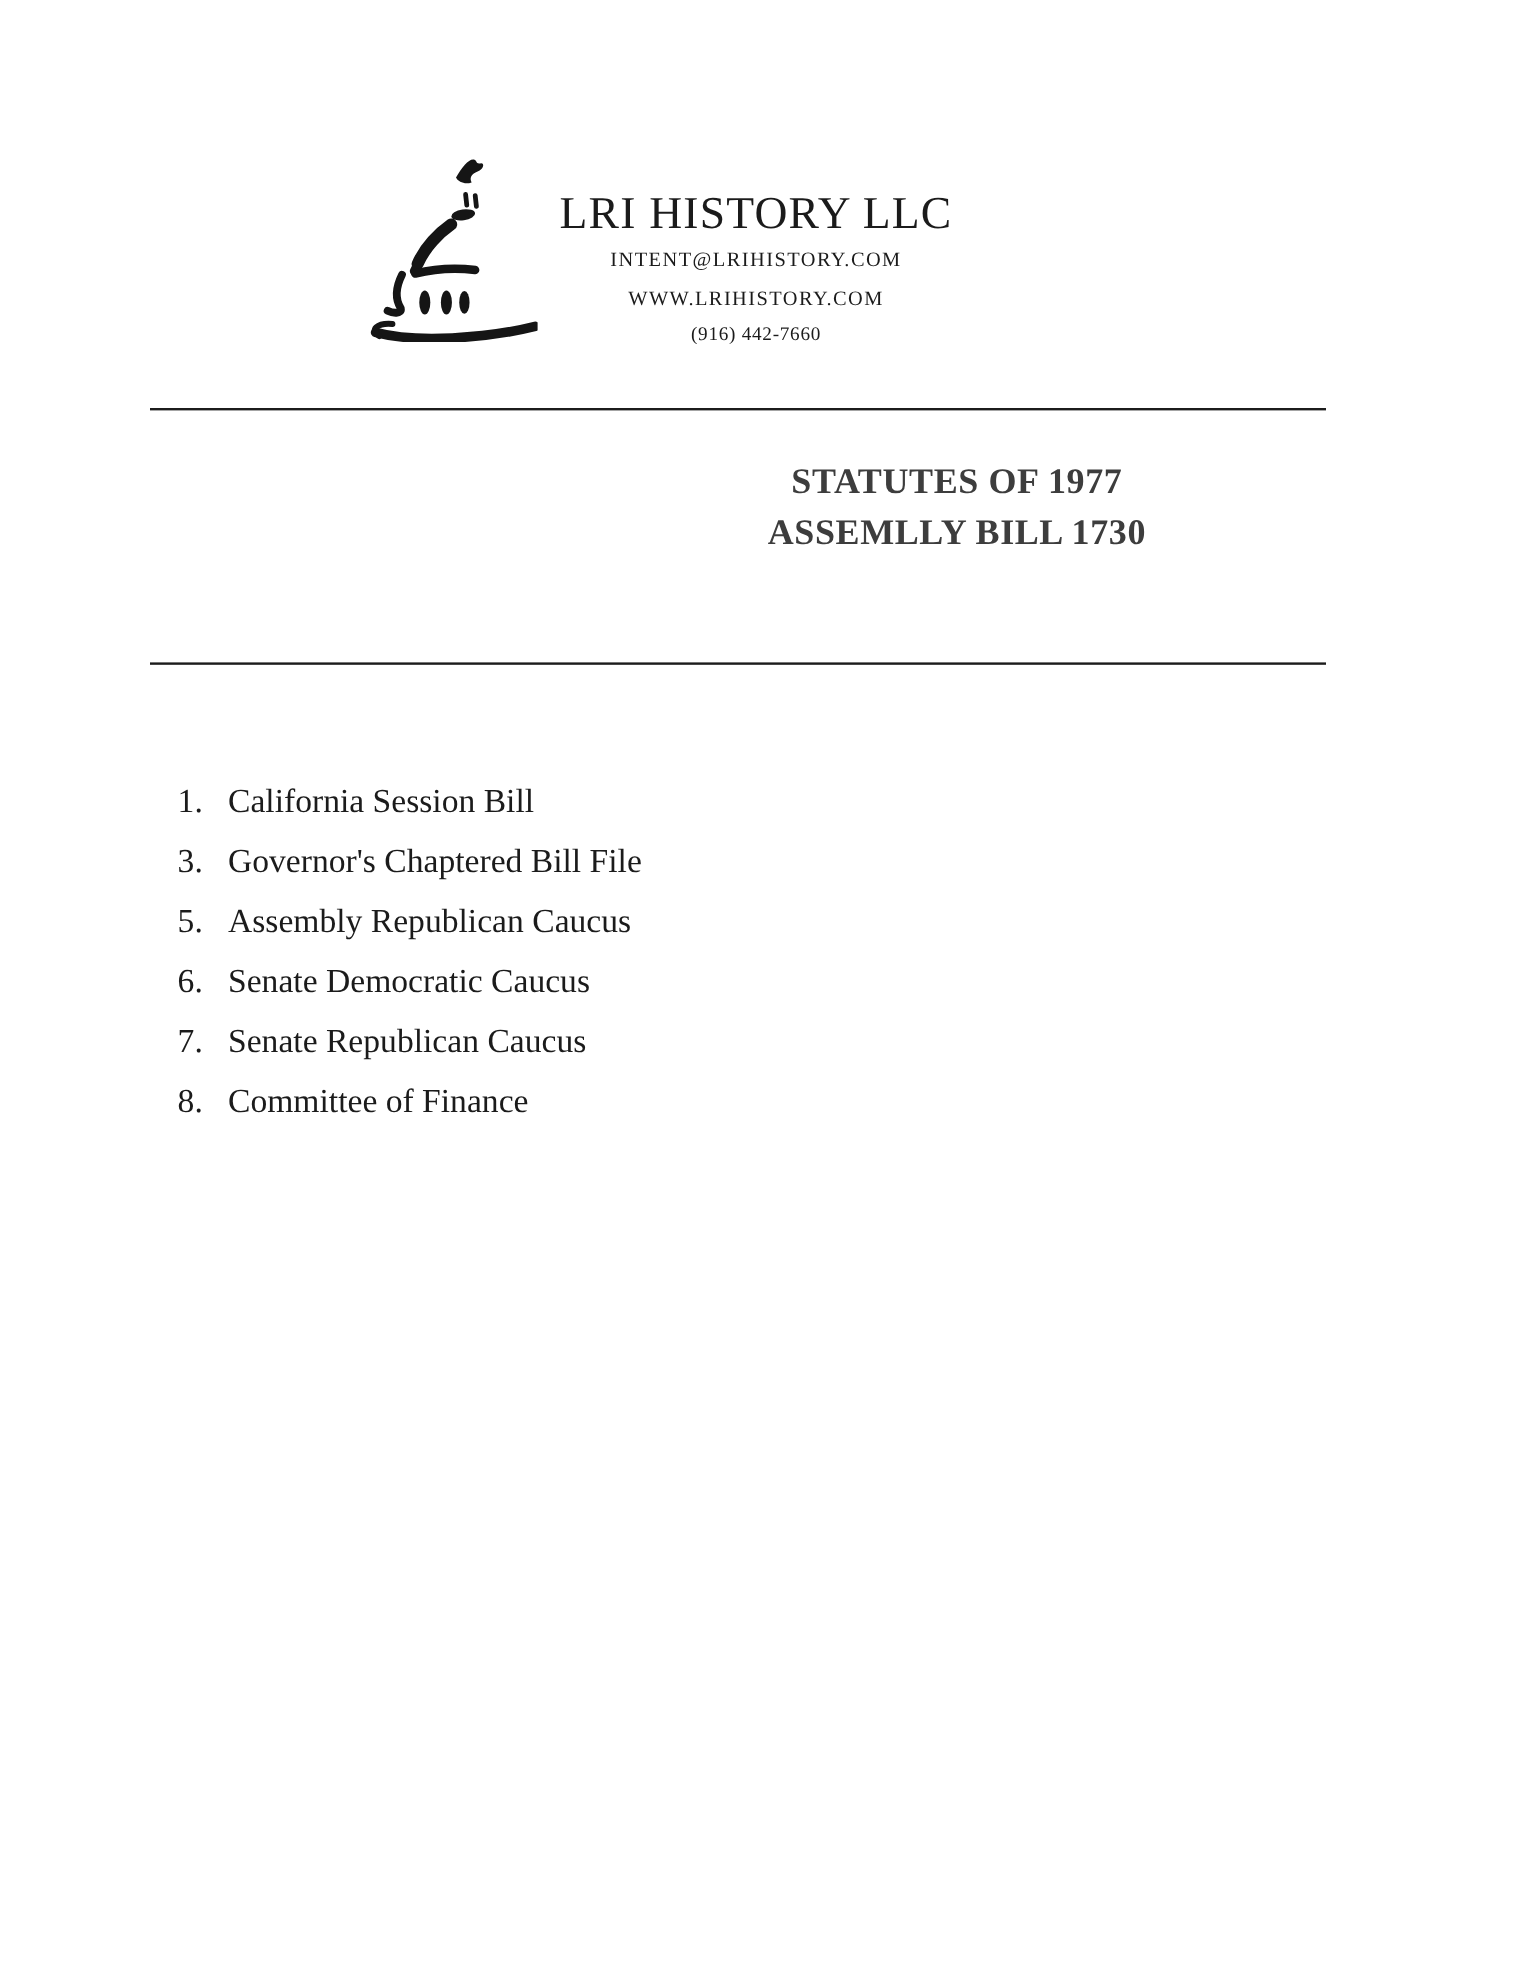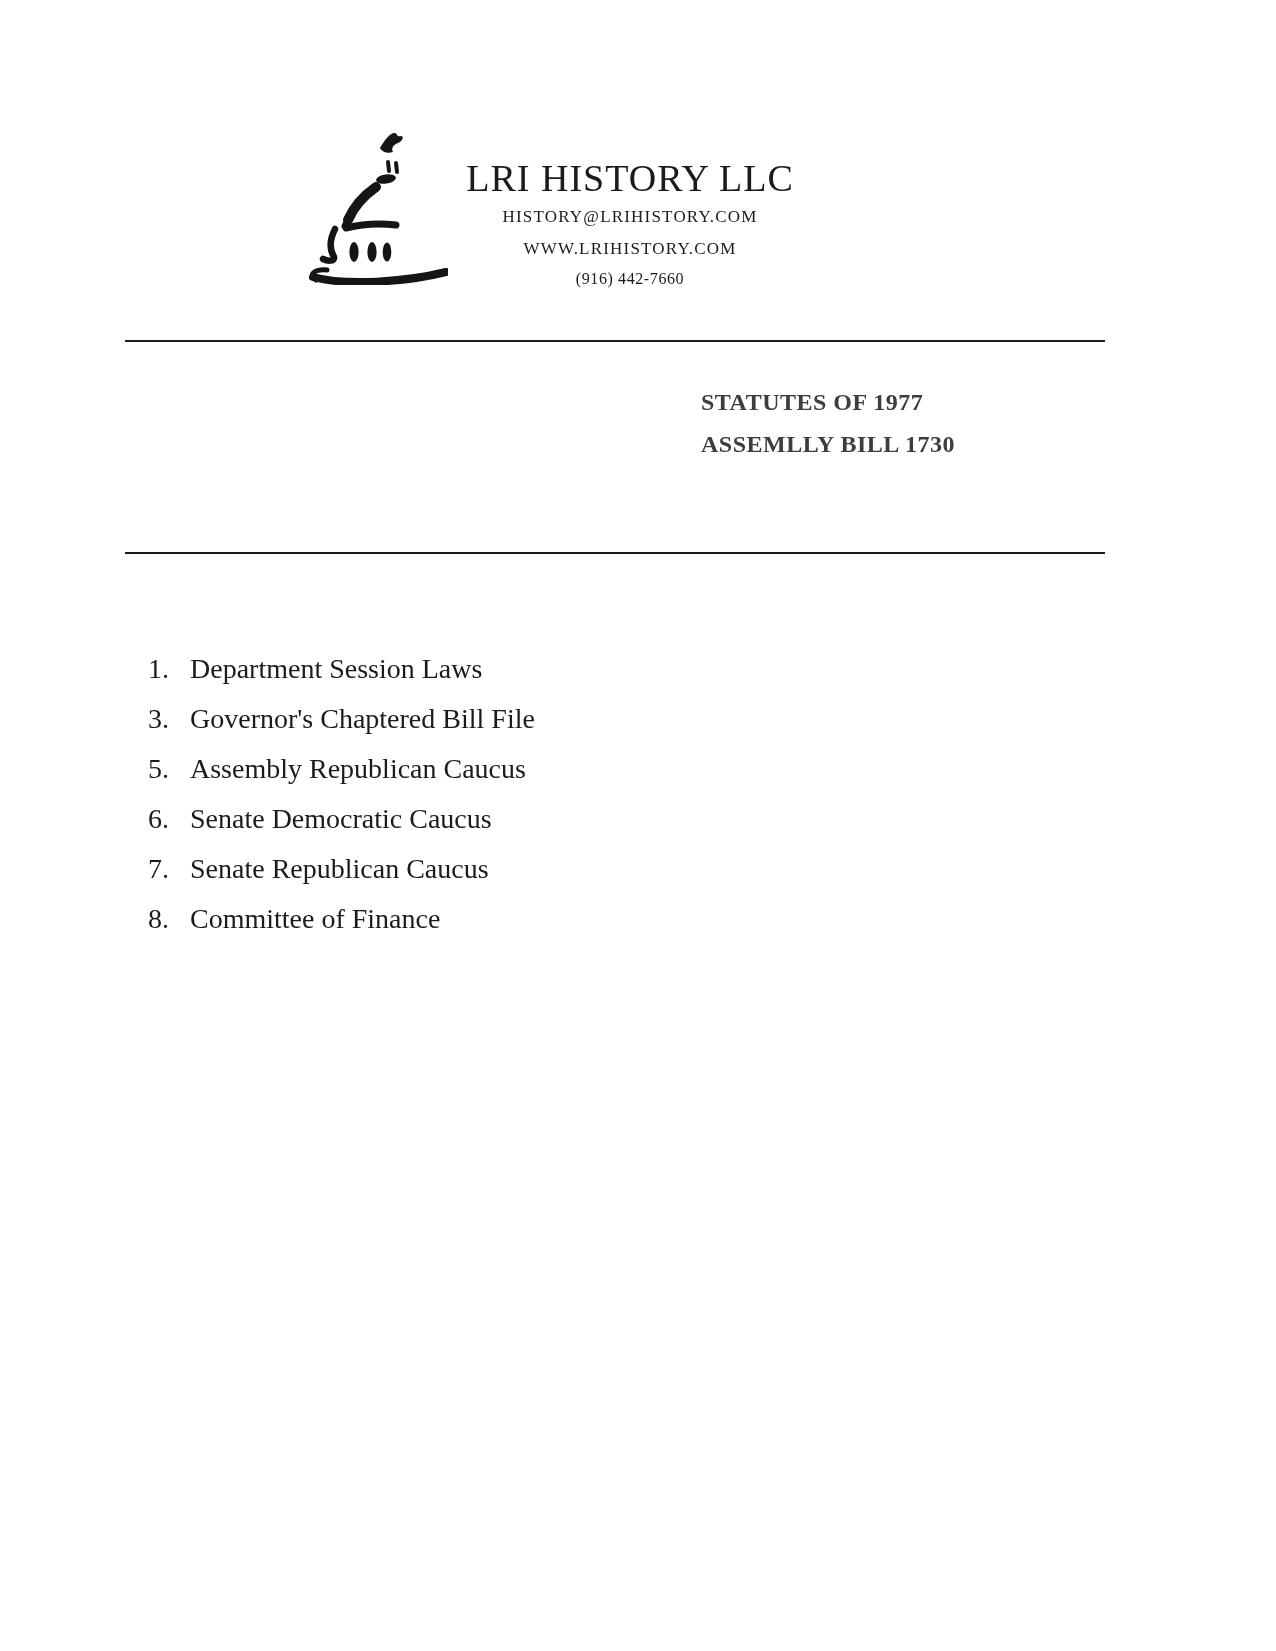--- a/index.html
+++ b/index.html
@@ -59,23 +59,23 @@
     height:2px;
     background:#1c1c1c;
   }
   #rule-top{top:340px;}
   #rule-bottom{top:552px;}
   
   #reference-block{
     position:absolute;
     right:233px;
     top:381px;
-    text-align:left;
+    text-align:center;
     font-weight:bold;
-    font-size:24px;
+    font-size:30px;
     line-height:42px;
     color:#3d3d3d;
     letter-spacing:0.5px;
   }
   #reference-block .ref-line{white-space:pre;}
   
   #toc-heading{
     position:absolute;
     left:117px;
     top:583px;
@@ -134,36 +134,36 @@
     </g>
 
     <g fill="#151515">
       <ellipse cx="58" cy="122" rx="4.6" ry="10"></ellipse>
       <ellipse cx="76" cy="122" rx="4.6" ry="10"></ellipse>
       <ellipse cx="91" cy="122" rx="4.3" ry="9.5"></ellipse>
     </g>
   </svg>
 
   <div id="company-name" class="hdr-line">LRI HISTORY LLC</div>
-  <div id="company-email" class="hdr-line">HISTORY@LRIHISTORY.COM</div>
+  <div id="company-email" class="hdr-line">INTENT@LRIHISTORY.COM</div>
   <div id="company-website" class="hdr-line">WWW.LRIHISTORY.COM</div>
   <div id="company-phone" class="hdr-line">(916) 442-7660</div>
 
   <div id="rule-top" class="rule"></div>
   <div id="rule-bottom" class="rule"></div>
 
   <div id="reference-block">
     <div class="ref-line">STATUTES OF 1977</div>
     <div class="ref-line">ASSEMLLY BILL 1730</div>
   </div>
 
 
   <ol id="toc-list">
     <li>
-      <span class="toc-num">1.</span><span>Department Session Laws</span>
+      <span class="toc-num">1.</span><span>California Session Bill</span>
     </li>
     <li>
       <span class="toc-num">3.</span><span>Governor's Chaptered Bill File</span>
     </li>
     <li>
       <span class="toc-num">5.</span><span>Assembly Republican Caucus</span>
     </li>
     <li>
       <span class="toc-num">6.</span><span>Senate Democratic Caucus</span>
     </li>

